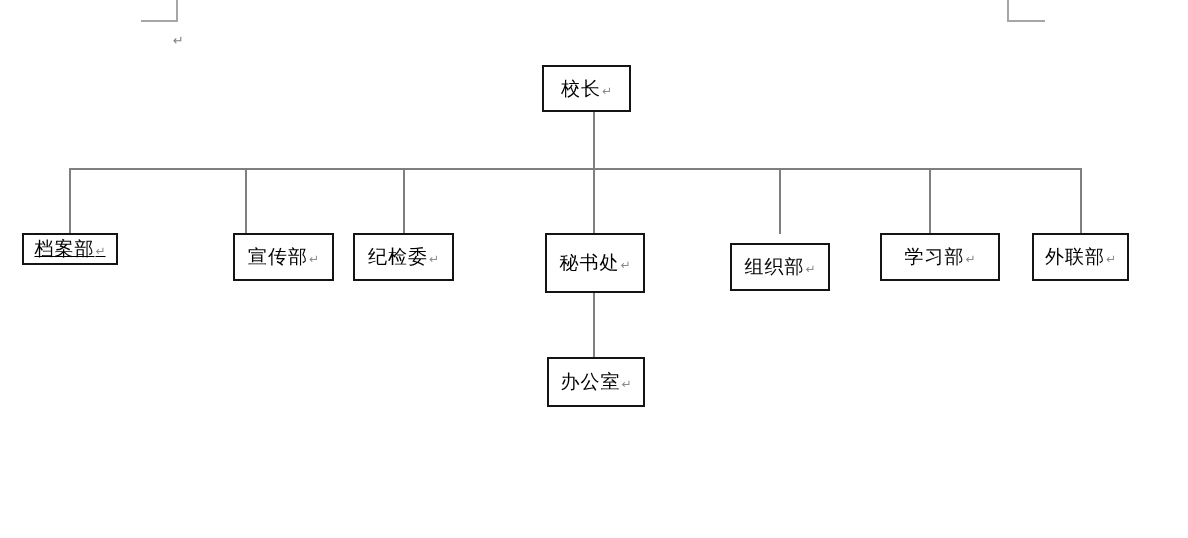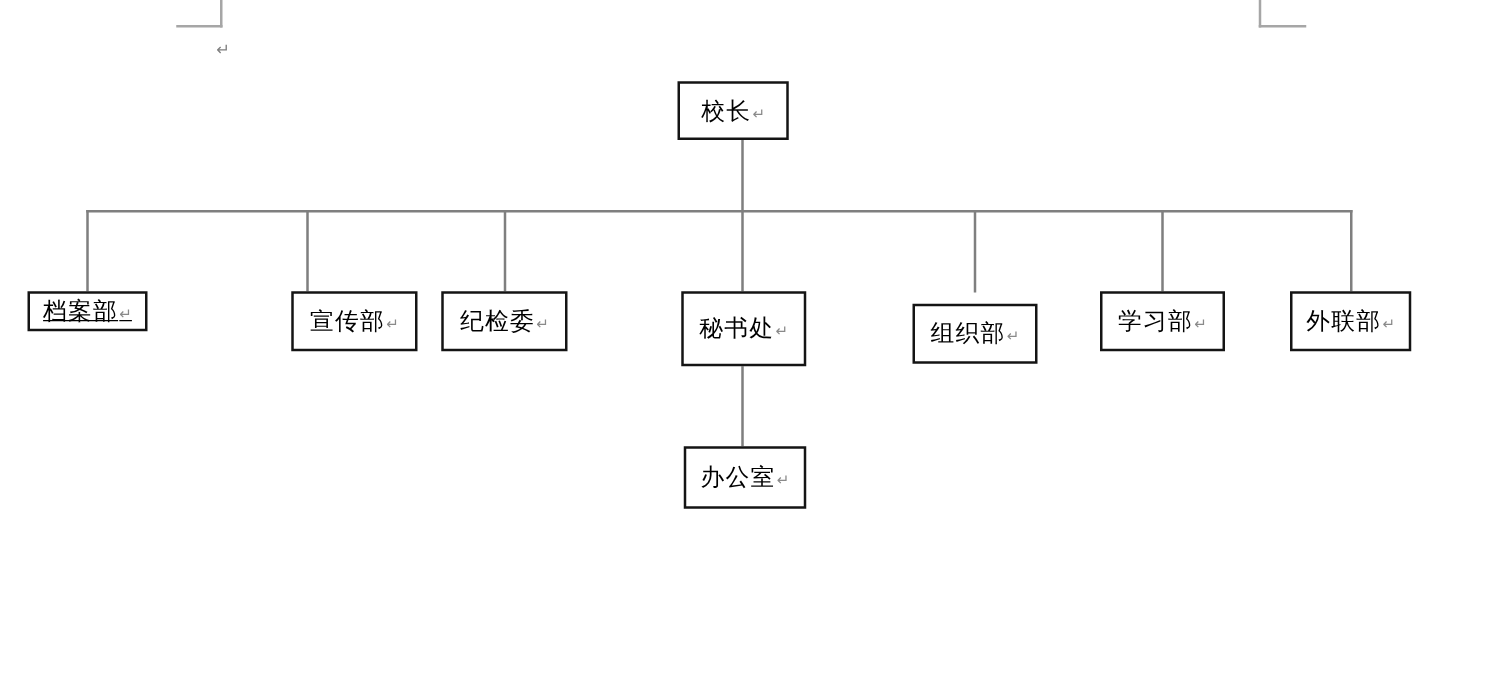--- a/index.html
+++ b/index.html
@@ -103,21 +103,21 @@
   <div class="org-box" style="left:545px; top:233px; width:100px; height:60px;">
     <span>秘书处</span>
       <span class="ret">↵</span>
   </div>
 
   <div class="org-box" style="left:730px; top:243px; width:100px; height:48px;">
     <span>组织部</span>
       <span class="ret">↵</span>
   </div>
 
-  <div class="org-box" style="left:880px; top:233px; width:100px; height:48px;text-align:center;">
+  <div class="org-box" style="left:880px; top:233px; width:120px; height:48px;text-align:center;">
     <span>学习部</span>
       <span class="ret">↵</span>
   </div>
 
   <div class="org-box" style="left:1032px; top:233px; width:97px; height:48px;">
     <span>外联部</span>
       <span class="ret">↵</span>
   </div>
 
   <div class="org-box" style="left:547px; top:357px; width:98px; height:50px;text-align:right;">

